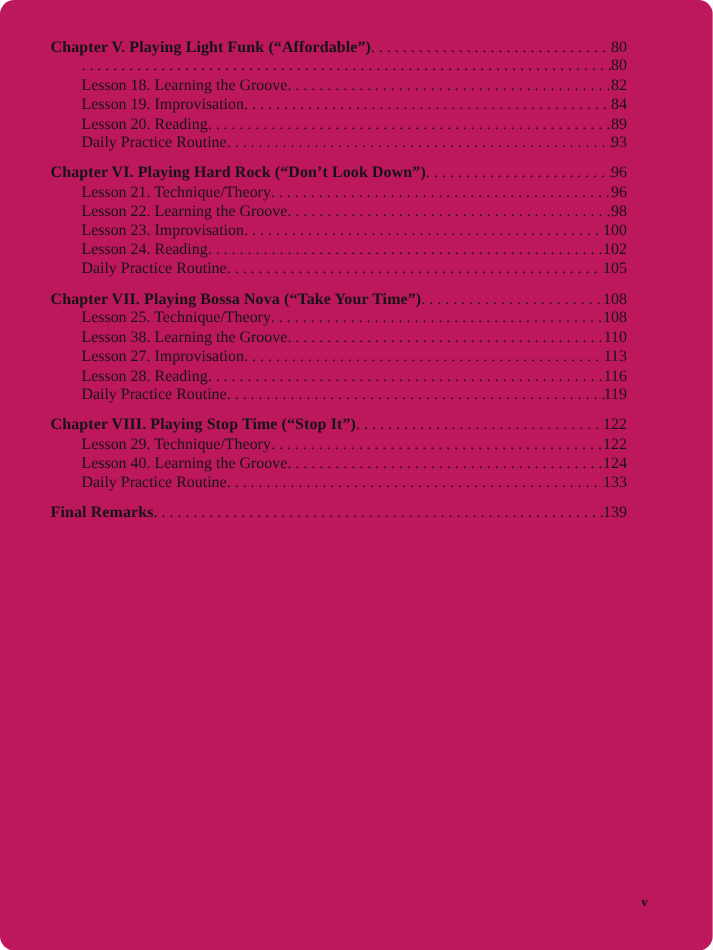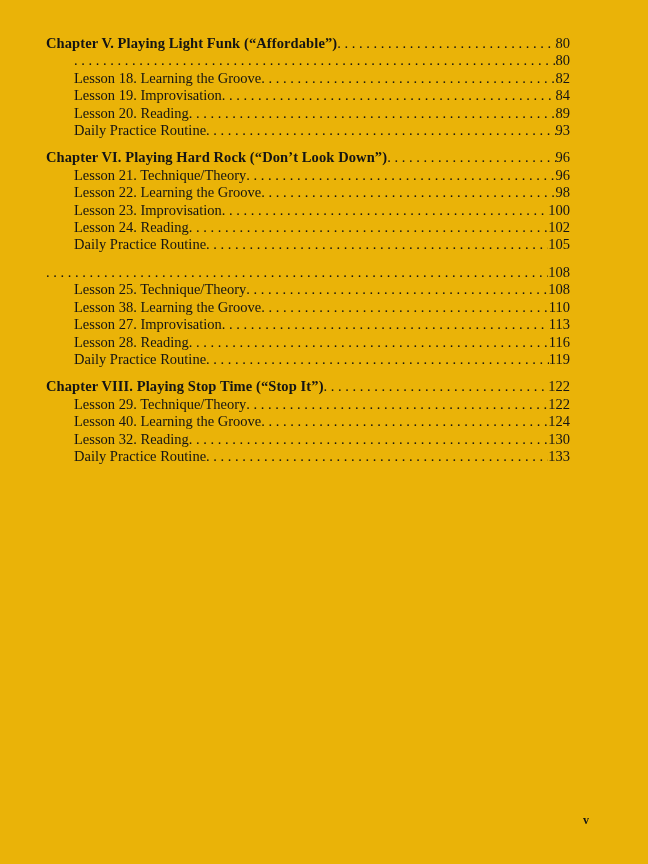--- a/index.html
+++ b/index.html
@@ -4,24 +4,25 @@
 <style>
   html, body {
     margin: 0;
     padding: 0;
     background: #ffffff;
   }
   .page {
     position: relative;
     width: 648px;
     height: 864px;
-    background: #eab308;
+    background: #be185d;
     overflow: hidden;
     font-family: "Liberation Serif", serif;
     color: #141414;
+    border-radius: 13px;
   }
   .toc {
     position: absolute;
     left: 46px;
     top: 35px;
     width: 524px;
   }
   .toc-section {
     margin-bottom: 10px;
   }
@@ -132,20 +133,21 @@
       </div>
       <div class="toc-row lesson">
         <span class="label">Daily Practice Routine</span>
         <span class="leader"></span>
         <span class="pagenum">105</span>
       </div>
     </section>
 
     <section class="toc-section">
       <div class="toc-row chapter">
+        <span class="label">Chapter VII. Playing Bossa Nova (“Take Your Time”)</span>
         <span class="leader"></span>
         <span class="pagenum">108</span>
       </div>
       <div class="toc-row lesson">
         <span class="label">Lesson 25. Technique/Theory</span>
         <span class="leader"></span>
         <span class="pagenum">108</span>
       </div>
       <div class="toc-row lesson">
         <span class="label">Lesson 38. Learning the Groove</span>
@@ -179,28 +181,30 @@
         <span class="label">Lesson 29. Technique/Theory</span>
         <span class="leader"></span>
         <span class="pagenum">122</span>
       </div>
       <div class="toc-row lesson">
         <span class="label">Lesson 40. Learning the Groove</span>
         <span class="leader"></span>
         <span class="pagenum">124</span>
       </div>
       <div class="toc-row lesson">
-        <span class="label">Lesson 32. Reading</span>
-        <span class="leader"></span>
-        <span class="pagenum">130</span>
-      </div>
-      <div class="toc-row lesson">
         <span class="label">Daily Practice Routine</span>
         <span class="leader"></span>
         <span class="pagenum">133</span>
       </div>
     </section>
 
+    <section class="toc-section">
+      <div class="toc-row chapter">
+        <span class="label">Final Remarks</span>
+        <span class="leader"></span>
+        <span class="pagenum">139</span>
+      </div>
+    </section>
 
   </main>
 
   <div class="folio">v</div>
 </div>
 
 </body></html>

